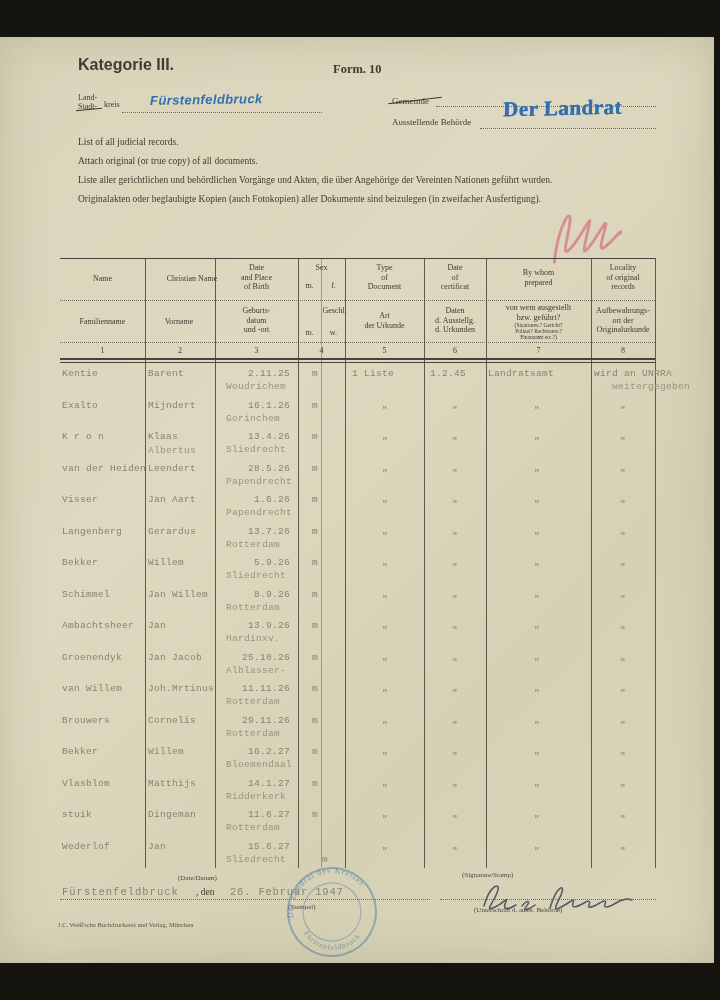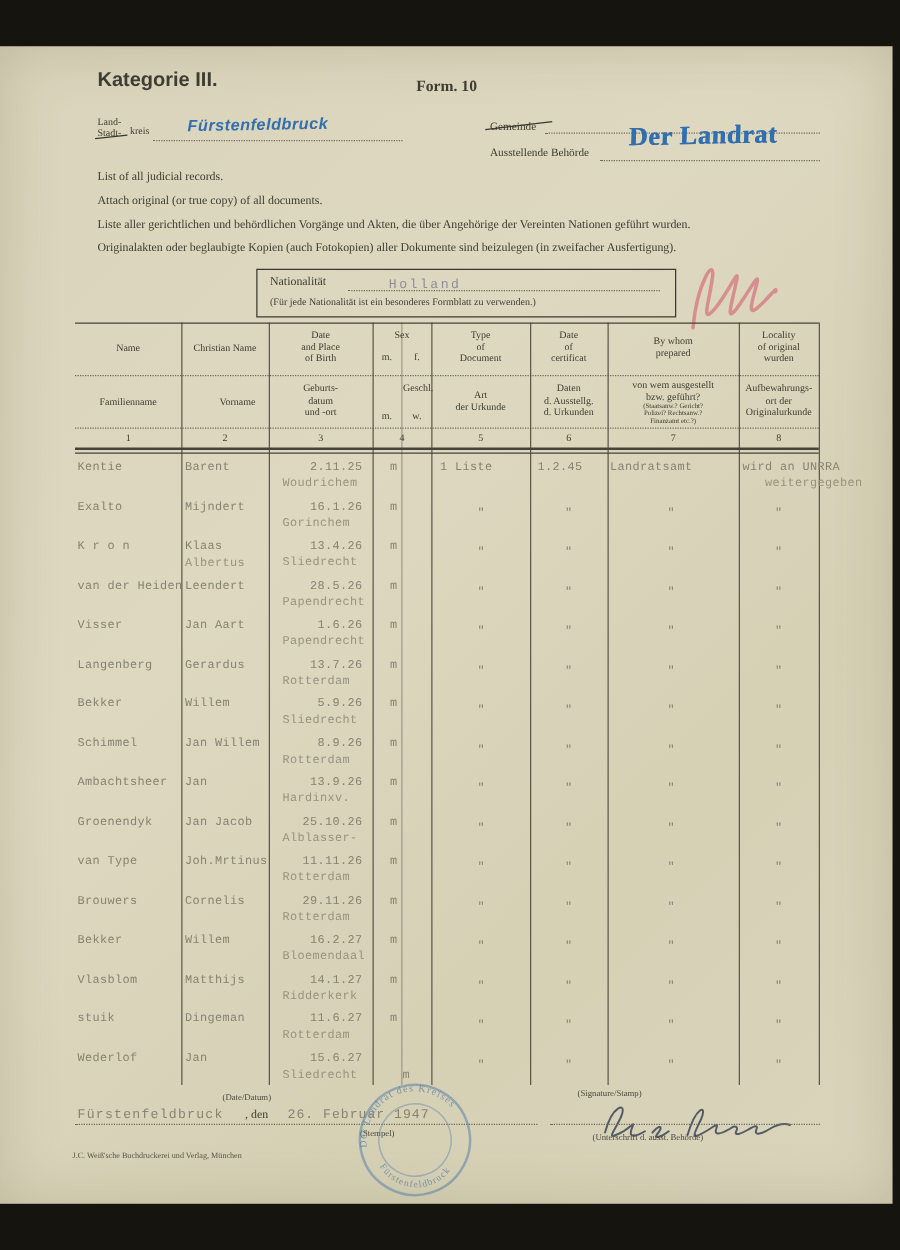--- a/index.html
+++ b/index.html
@@ -65,26 +65,20 @@
   <div class="abs dot" style="left:436px;top:106px;width:220px;"></div>
   <div class="abs prt" style="left:392px;top:117px;font-size:9px;">Ausstellende Behörde</div>
   <div class="abs dot" style="left:480px;top:128px;width:176px;"></div>
   <div class="abs blue b" style="left:503px;top:96px;font-size:21px;letter-spacing:.5px;transform:rotate(-1.2deg) skewX(-3deg);text-shadow:.4px 0 0 #336fae;">Der Landrat</div>
 
   <div class="abs prt" style="left:78px;top:137px;font-size:9.5px;">List of all judicial records.</div>
   <div class="abs prt" style="left:78px;top:156px;font-size:9.5px;">Attach original (or true copy) of all documents.</div>
   <div class="abs prt" style="left:78px;top:175px;font-size:9.5px;">Liste aller gerichtlichen und behördlichen Vorgänge und Akten, die über Angehörige der Vereinten Nationen geführt wurden.</div>
   <div class="abs prt" style="left:78px;top:194px;font-size:9.5px;">Originalakten oder beglaubigte Kopien (auch Fotokopien) aller Dokumente sind beizulegen (in zweifacher Ausfertigung).</div>
 
-  <div class="abs" style="left:205px;top:215px;width:334px;height:37px;border:1.2px solid #3c3a30;">
-    <div class="abs prt" style="left:10px;top:5px;font-size:9.5px;">Nationalität</div>
-    <div class="abs dot" style="left:72px;top:16px;width:250px;"></div>
-    <div class="abs ty" style="left:105px;top:6px;font-size:10.5px;letter-spacing:2px;color:#8f8e95;">Holland</div>
-    <div class="abs prt" style="left:10px;top:21px;font-size:8px;">(Für jede Nationalität ist ein besonderes Formblatt zu verwenden.)</div>
-  </div>
 
   <svg class="abs" style="left:540px;top:198px;transform:rotate(-10deg);" width="95" height="72" viewBox="0 0 95 72">
     <path d="M10,58 C20,22 38,4 32,22 C26,41 16,57 30,46 C44,34 57,13 50,29 C44,44 36,59 47,49 C58,39 72,20 66,33 C60,46 54,57 64,51 C74,45 83,36 80,41" stroke="#d4727e" stroke-width="2.8" fill="none" opacity="0.72" stroke-linecap="round"></path>
   </svg>
 
   <div class="abs sol" style="left:60px;top:258px;width:595px;height:1px;"></div>
   <div class="abs dot" style="left:60px;top:300px;width:595px;"></div>
   <div class="abs dot" style="left:60px;top:342px;width:595px;"></div>
   <div class="abs sol" style="left:60px;top:358px;width:595px;height:1.6px;"></div>
   <div class="abs sol" style="left:60px;top:362px;width:595px;height:1px;"></div>
@@ -93,21 +87,21 @@
   <div class="vl" style="left:215px;"></div>
   <div class="vl" style="left:298px;"></div>
   <div class="vl" style="left:321px;opacity:.4;"></div>
   <div class="vl" style="left:345px;"></div>
   <div class="vl" style="left:424px;"></div>
   <div class="vl" style="left:486px;"></div>
   <div class="vl" style="left:591px;"></div>
   <div class="vl" style="left:655px;"></div>
 
   <div class="hc" style="left:60px;top:274px;width:85px;">Name</div>
-  <div class="hc" style="left:145px;top:274px;width:70px;">Christian Name</div>
+  <div class="hc" style="left:157px;top:274px;width:70px;">Christian Name</div>
   <div class="hc" style="left:215px;top:263px;width:83px;">
     <div>Date</div>
       <div>and Place</div>
       <div>of Birth</div>
   </div>
   <div class="hc" style="left:298px;top:263px;width:47px;">Sex</div>
   <div class="hc" style="left:298px;top:281px;width:23px;">m.</div>
   <div class="hc" style="left:322px;top:281px;width:23px;">f.</div>
   <div class="hc" style="left:345px;top:263px;width:79px;">
     <div>Type</div>
@@ -119,25 +113,25 @@
       <div>of</div>
       <div>certificat</div>
   </div>
   <div class="hc" style="left:486px;top:268px;width:105px;">
     <div>By whom</div>
       <div>prepared</div>
   </div>
   <div class="hc" style="left:591px;top:263px;width:64px;">
     <div>Locality</div>
       <div>of original</div>
-      <div>wurden</div>
+      <div>records</div>
   </div>
 
   <div class="hc" style="left:60px;top:317px;width:85px;">Familienname</div>
-  <div class="hc" style="left:155px;top:317px;width:70px;">Vorname</div>
+  <div class="hc" style="left:144px;top:317px;width:70px;">Vorname</div>
   <div class="hc" style="left:215px;top:306px;width:83px;">
     <div>Geburts-</div>
       <div>datum</div>
       <div>und -ort</div>
   </div>
   <div class="hc" style="left:298px;top:306px;width:47px;margin-left:13px;">Geschl.</div>
   <div class="hc" style="left:298px;top:328px;width:23px;">m.</div>
   <div class="hc" style="left:322px;top:328px;width:23px;">w.</div>
   <div class="hc" style="left:345px;top:311px;width:79px;">
     <div>Art</div>
@@ -276,21 +270,21 @@
     <span class="ty tc">Jan Jacob</span>
     <span class="ty tdt">25.10.26</span>
     <span class="ty tp tyf">Alblasser-</span>
     <span class="ty ts">m</span>
     <span class="ty d5">"</span>
     <span class="ty d6">"</span>
     <span class="ty d7">"</span>
     <span class="ty d8">"</span>
   </div>
   <div class="trow" style="top:681px;">
-    <span class="ty tn">van Type</span>
+    <span class="ty tn">van Willem</span>
     <span class="ty tc">Joh.Mrtinus</span>
     <span class="ty tdt">11.11.26</span>
     <span class="ty tp tyf">Rotterdam</span>
     <span class="ty ts">m</span>
     <span class="ty d5">"</span>
     <span class="ty d6">"</span>
     <span class="ty d7">"</span>
     <span class="ty d8">"</span>
   </div>
   <div class="trow" style="top:713px;">

